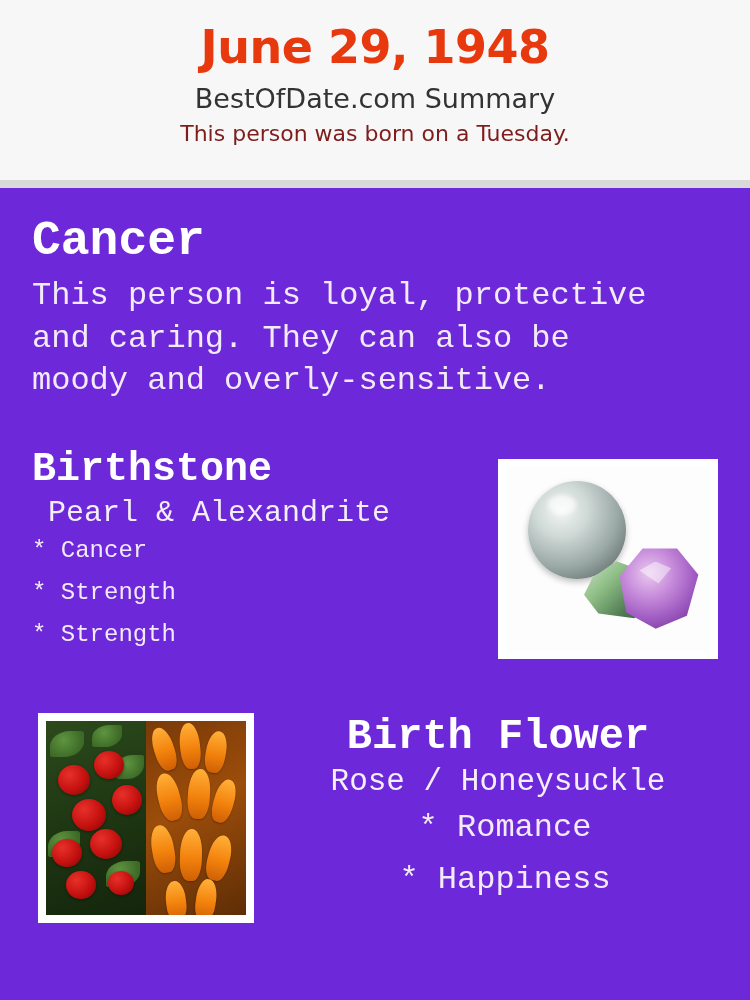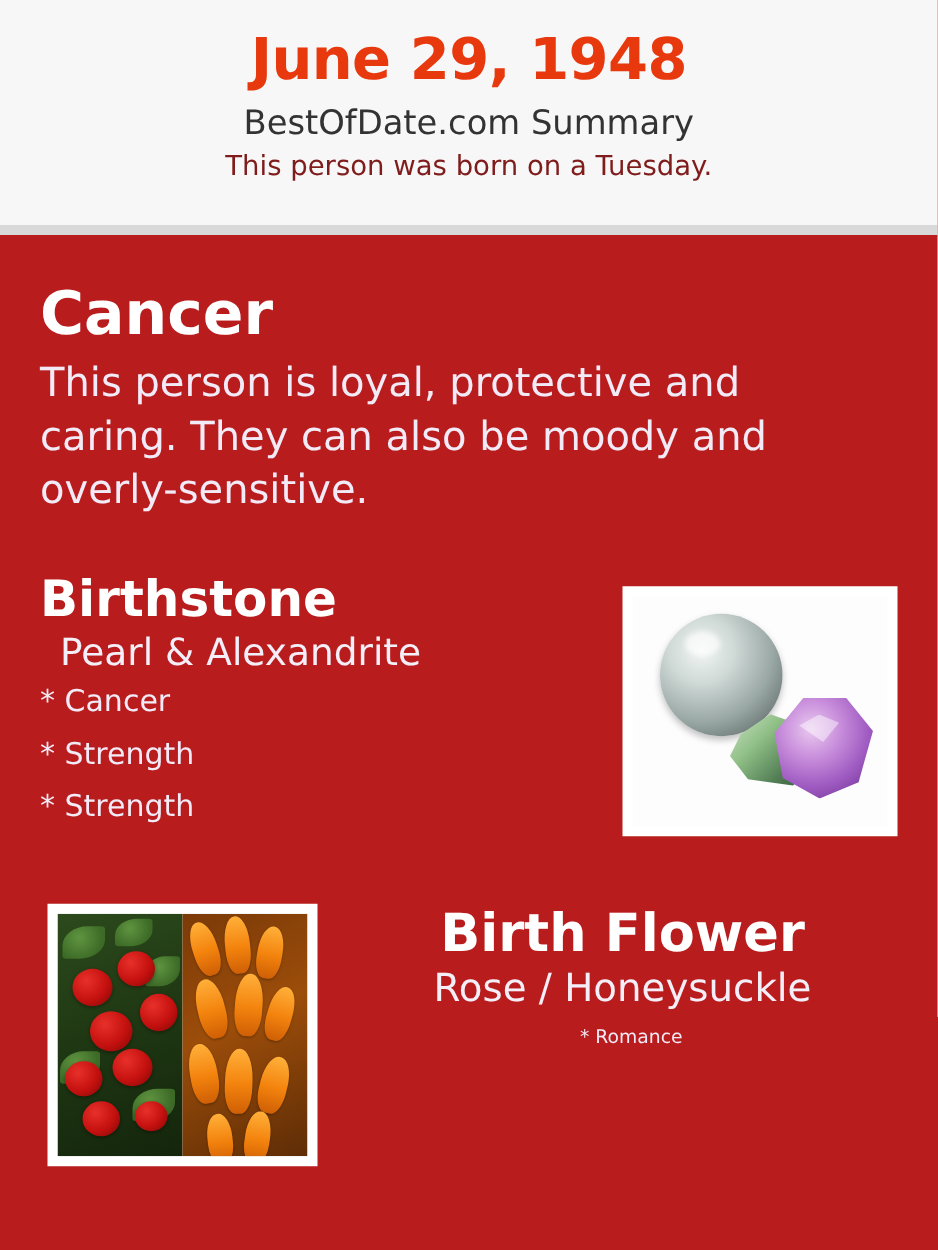--- a/index.html
+++ b/index.html
@@ -53,26 +53,27 @@
     margin: 0;
   }
   .header-divider {
     height: 8px;
     background: #d9d9d9;
     width: 100%;
   }
 
   
   .body {
-    background: #b91c1c;
+    background: #6d28d9;
     flex: 1;
-    padding: 36px 32px 20px 32px;
+    padding: 26px 32px 20px 32px;
     box-sizing: border-box;
     position: relative;
     color: #ffffff;
+    font-family: Liberation Mono, monospace;
   }
 
   .zodiac-title {
     font-size: 48px;
     font-weight: bold;
     margin: 0 0 6px 0;
     line-height: 1.15;
     color: #ffffff;
   }
   .zodiac-desc {
@@ -248,21 +249,21 @@
     color: #ffffff;
   }
   .flower-sub {
     font-size: 31px;
     margin: 0 0 12px 0;
     line-height: 1.2;
     color: #f4eef8;
     font-weight: normal;
   }
   .flower-bullet {
-    font-size: 15px;
+    font-size: 32px;
     line-height: 1.0;
     margin: 0 0 20px 14px;
     color: #f2eaf7;
   }
 </style>
 </head>
 <body>
 
 <div class="page">
 
@@ -327,17 +328,18 @@
             <div class="trumpet" style="left:62px; top:114px; width:22px; height:46px; transform:rotate(14deg);"></div>
             <div class="trumpet" style="left:20px; top:160px; width:20px; height:40px; transform:rotate(-6deg);"></div>
             <div class="trumpet" style="left:50px; top:158px; width:20px; height:42px; transform:rotate(8deg);"></div>
           </div>
         </div>
       </div>
       <div class="flower-text">
         <div class="flower-title">Birth Flower</div>
         <div class="flower-sub">Rose / Honeysuckle</div>
         <div class="flower-bullet">* Romance</div>
+        <div class="flower-bullet">* Happiness</div>
       </div>
     </div>
 
   </div>
 </div>
 
 </body></html>

